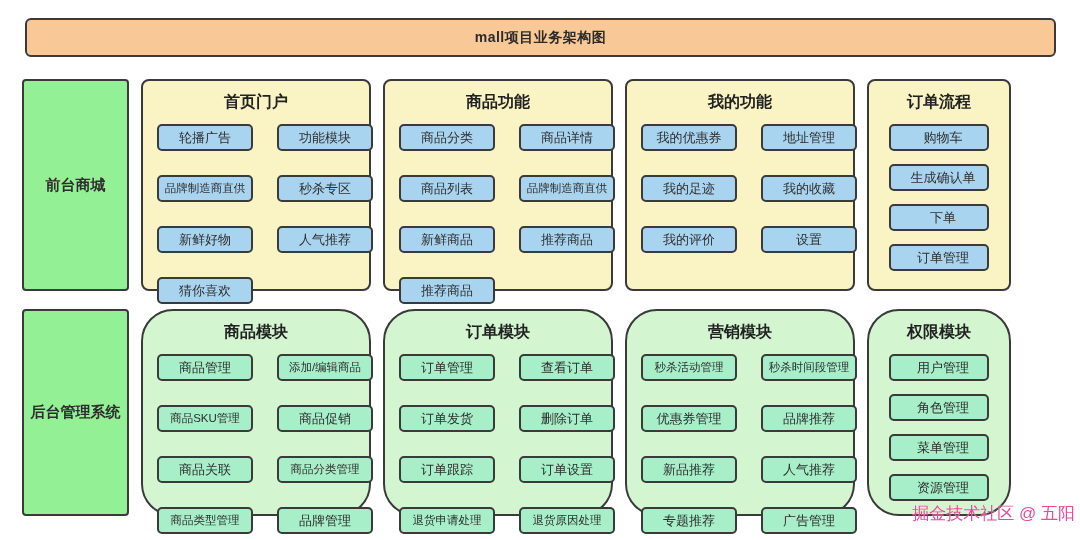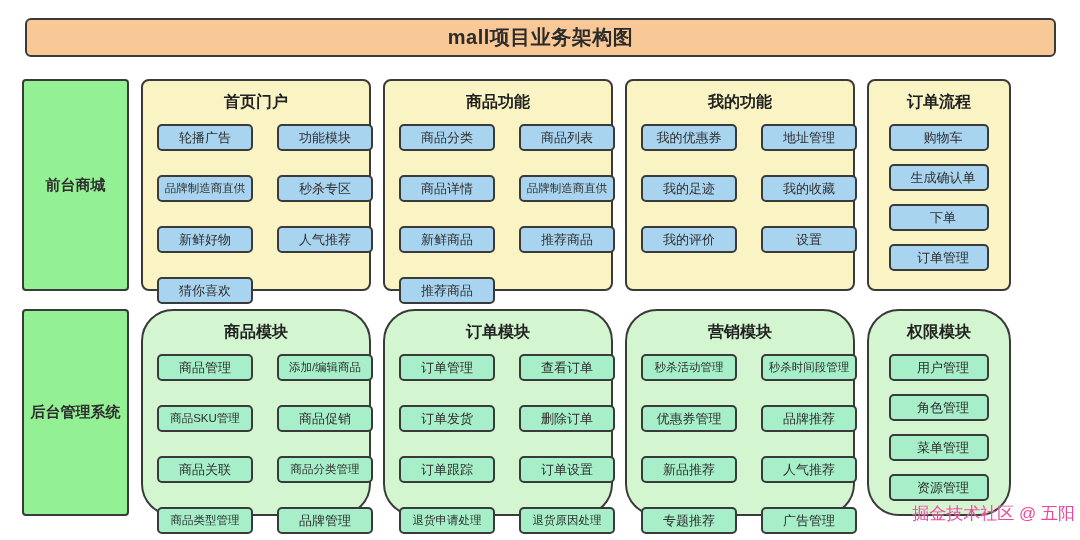--- a/index.html
+++ b/index.html
@@ -8,21 +8,21 @@
     width:1080px; height:540px; position:relative; overflow:hidden;
     background:#ffffff;
     font-family:"Liberation Sans", "DejaVu Sans", sans-serif;
     color:#333;
   }
   .banner {
     position:absolute; left:25px; top:18px; width:1031px; height:39px;
     background:var(--banner-bg); border:2px solid var(--border);
     border-radius:6px; display:flex; align-items:center; justify-content:center;
   }
-  .banner-title { font-size:20px; font-weight:bold; color:#2b2b2b; letter-spacing:0.5px; }
+  .banner-title { font-size:14px; font-weight:bold; color:#2b2b2b; letter-spacing:0.5px; }
 
   .arch-row {
     position:absolute; left:22px; display:flex; gap:12px;
   }
   .row-front { top:79px;  height:212px; }
   .row-back  { top:309px; height:207px; }
 
   .side-box {
     width:107px; height:100%;
     background:var(--side-bg); border:2px solid var(--border); border-radius:4px;
@@ -89,22 +89,22 @@
           <div class="node-btn">新鲜好物</div>
           <div class="node-btn">人气推荐</div>
           <div class="node-btn">猜你喜欢</div>
           <div class="btn-placeholder"></div>
         </div>
       </div>
       <div class="panel two-col">
         <div class="panel-title">商品功能</div>
         <div class="btn-grid">
           <div class="node-btn">商品分类</div>
+          <div class="node-btn">商品详情</div>
           <div class="node-btn">商品列表</div>
-          <div class="node-btn">商品详情</div>
           <div class="node-btn small">品牌制造商直供</div>
           <div class="node-btn">新鲜商品</div>
           <div class="node-btn">推荐商品</div>
           <div class="node-btn">推荐商品</div>
           <div class="btn-placeholder"></div>
         </div>
       </div>
       <div class="panel two-col">
         <div class="panel-title">我的功能</div>
         <div class="btn-grid">

